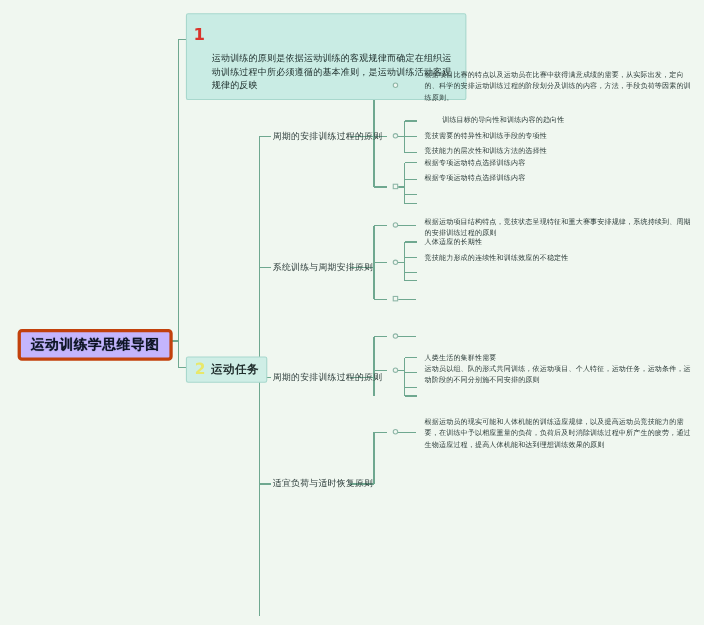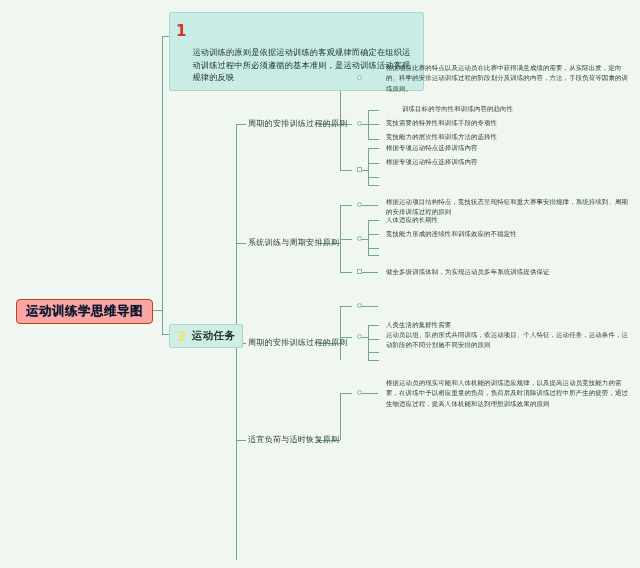--- a/index.html
+++ b/index.html
@@ -27,22 +27,22 @@
     height: 568px;
     pointer-events: none;
   }
   .node {
     position: absolute;
     box-sizing: border-box;
   }
 
   
   .root-node {
-    background: #fca5a5;
-    border: 1px solid #c2410c;
+    background: #c4b5fd;
+    border: 3px solid #c2410c;
     border-radius: 4px;
     padding: 4px 9px 5px 9px;
     color: #0d1424;
     font-size: 12.5px;
     font-weight: bold;
     letter-spacing: 0.5px;
     line-height: 1.1;
     white-space: nowrap;
     text-shadow: 0 0 1px #3b4a6b;
   }
@@ -234,21 +234,20 @@
   <div class="node leaf single" style="left:402px; top:104px;">训练目标的导向性和训练内容的趋向性</div>
   <div class="node leaf single" style="left:386px; top:118px;">竞技需要的特异性和训练手段的专项性</div>
   <div class="node leaf single" style="left:386px; top:132px;">竞技能力的层次性和训练方法的选择性</div>
   <div class="node leaf single" style="left:386px; top:143px;">根据专项运动特点选择训练内容</div>
   <div class="node leaf single" style="left:386px; top:157px;">根据专项运动特点选择训练内容</div>
 
   <div class="node branch-label" style="left:248px; top:238px;">系统训练与周期安排原则</div>
   <div class="node leaf wrapped" style="left:386px; top:197px;">根据运动项目结构特点，竞技状态呈现特征和重大赛事安排规律，系统持续到、周期的安排训练过程的原则</div>
   <div class="node leaf single" style="left:386px; top:215px;">人体适应的长期性</div>
   <div class="node leaf single" style="left:386px; top:229px;">竞技能力形成的连续性和训练效应的不稳定性</div>
-  <div class="node leaf single" style="left:386px; top:267px;">健全多级训练体制，为实现运动员多年系统训练提供保证</div>
 
   <div class="node branch-label" style="left:248px; top:338px;">周期的安排训练过程的原则</div>
   <div class="node leaf wrapped" style="left:386px; top:298px;margin-top:32px;">运动员以组、队的形式共同训练，依运动项目、个人特征，运动任务，运动条件，运动阶段的不同分别施不同安排的原则</div>
   <div class="node leaf single" style="left:386px; top:320px;">人类生活的集群性需要</div>
 
   <div class="node branch-label" style="left:248px; top:435px;">适宜负荷与适时恢复原则</div>
   <div class="node leaf wrapped" style="left:386px; top:378px;">根据运动员的现实可能和人体机能的训练适应规律，以及提高运动员竞技能力的需要，在训练中予以相应重量的负荷，负荷后及时消除训练过程中所产生的疲劳，通过生物适应过程，提高人体机能和达到理想训练效果的原则</div>
 
   <div class="handle round" style="left:357px; top:75px;"></div>
   <div class="handle round" style="left:357px; top:121px;"></div>

